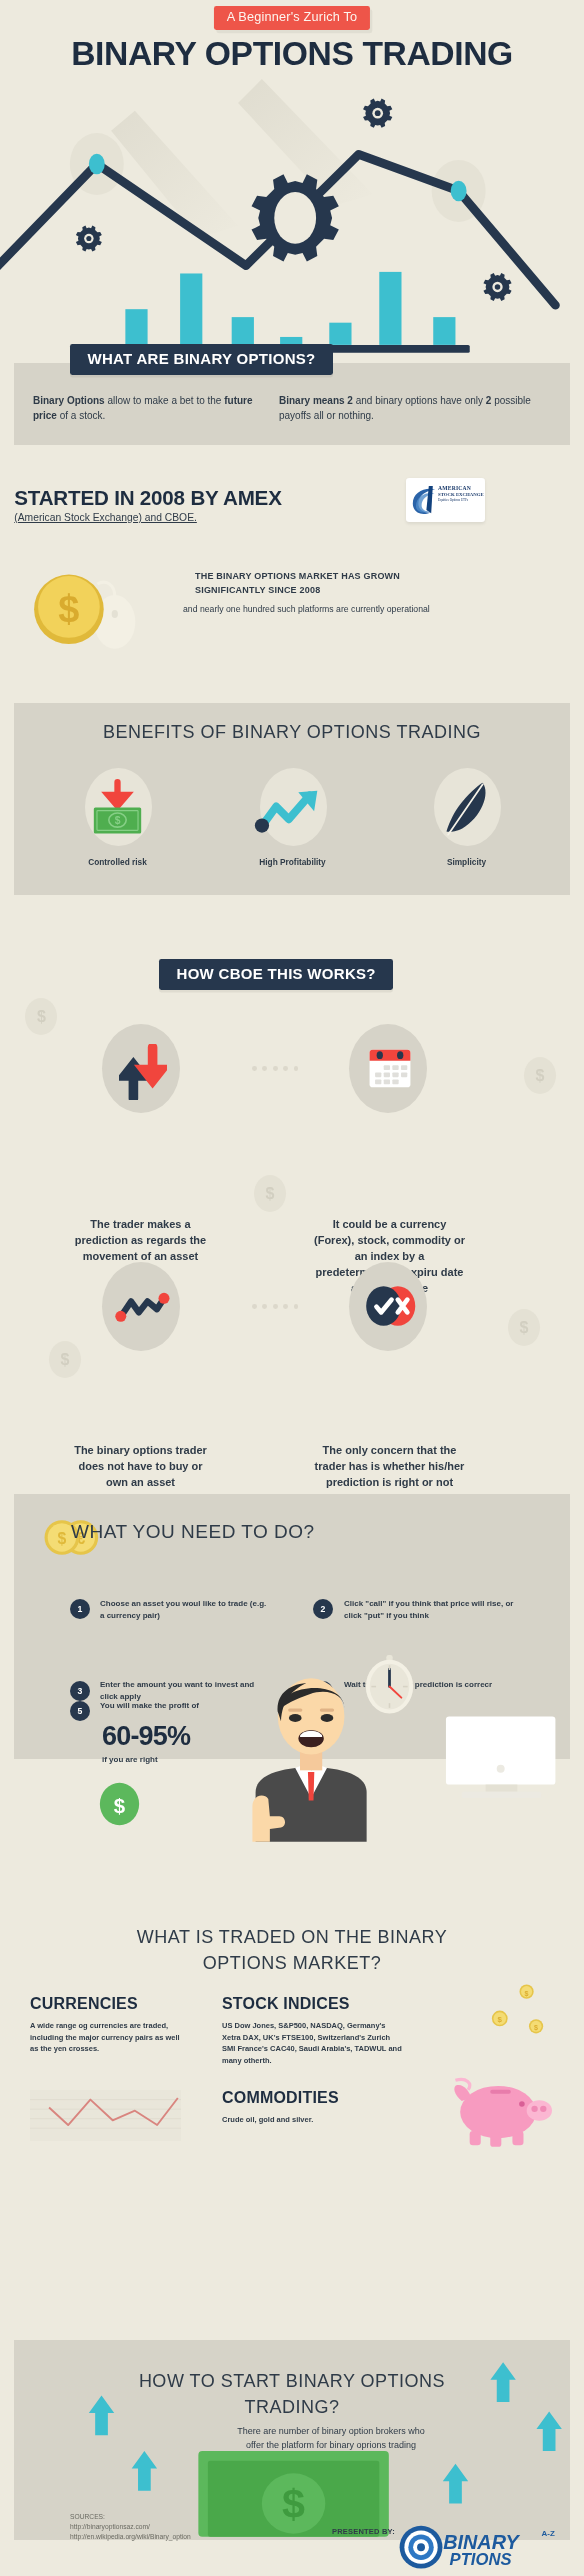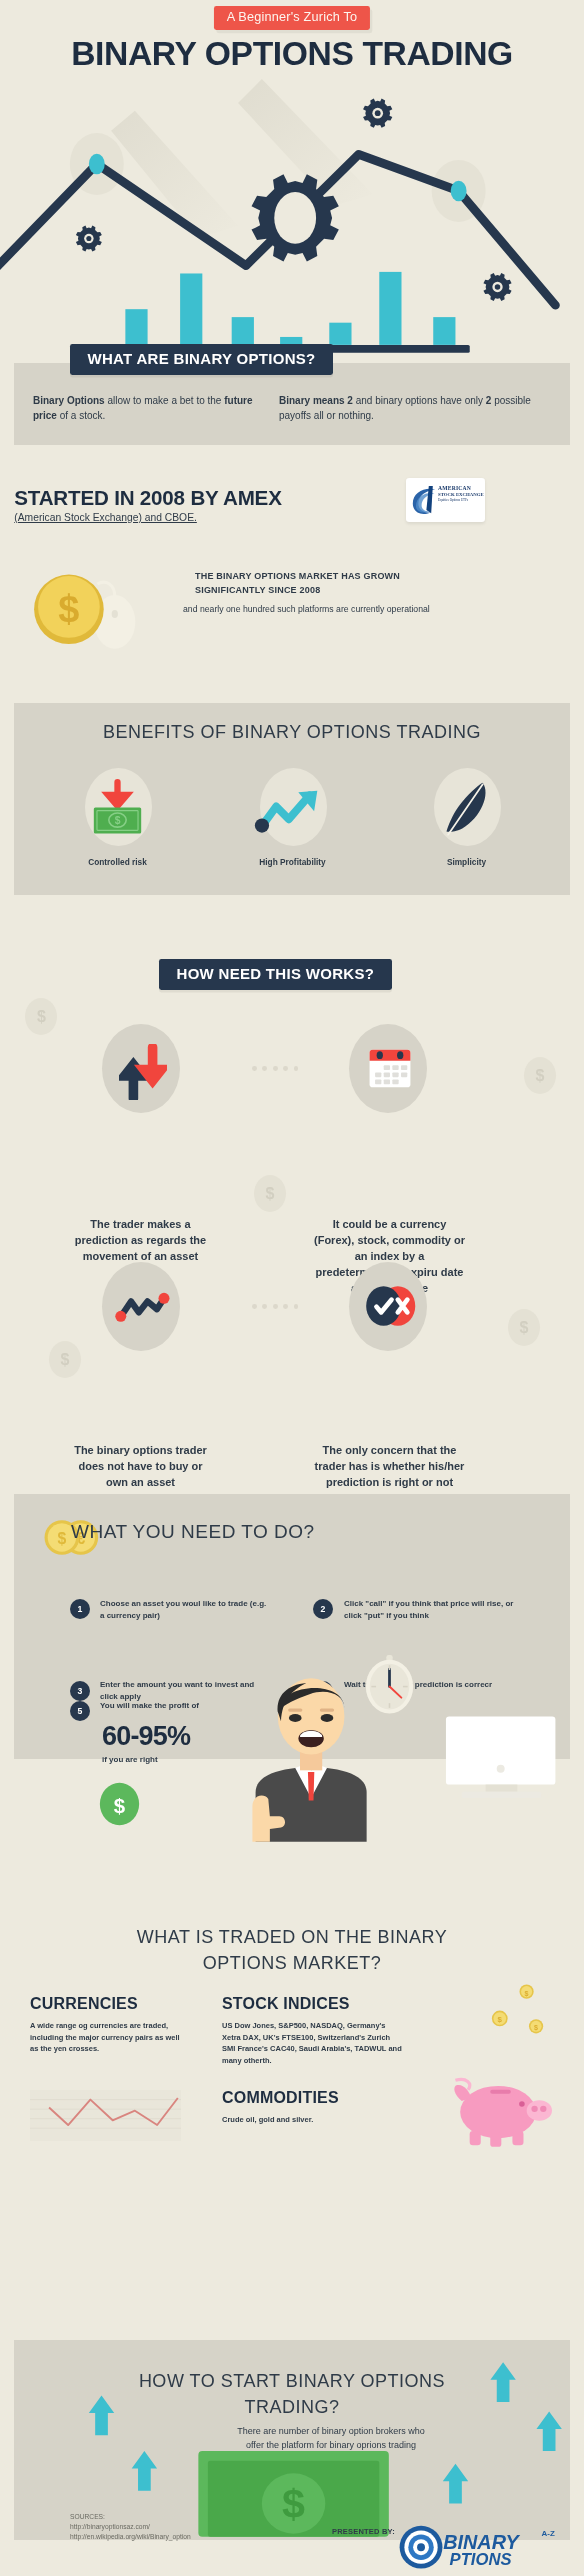--- a/index.html
+++ b/index.html
@@ -249,21 +249,21 @@
 
   <div class="bcell" style="left:403px;top:768px;">
     <div class="bubble"></div>
     <svg style="position:absolute;left:37px;top:9.5px" width="54" height="63" viewBox="0 0 68 80">
       <path d="M54 6 C64 20, 52 50, 28 64 C16 70, 8 68, 8 68 C8 68, 14 46, 28 30 C40 16, 50 8, 54 6 Z" fill="#26374d"></path>
       <path d="M54 8 L10 72" stroke="#f5f2e8" stroke-width="2.2" stroke-linecap="round"></path>
     </svg>
     <div class="blabel">Simplicity</div>
   </div>
 
-  <div class="badge" id="how-badge">HOW NEED THIS WORKS?</div>
+  <div class="badge" id="how-badge">HOW CBOE THIS WORKS?</div>
 
   <div class="ghost" style="left:25.4px;top:998px;">$</div>
   <div class="ghost" style="left:524px;top:1057px;">$</div>
   <div class="ghost" style="left:254px;top:1175px;">$</div>
   <div class="ghost" style="left:508px;top:1309px;">$</div>
   <div class="ghost" style="left:49px;top:1341px;">$</div>
 
   <div class="circ" style="left:102px;top:1024px;"></div>
   <svg style="position:absolute;left:119px;top:1044px" width="48" height="56" viewBox="0 0 60 70">
     <path d="M18 68 L18 34 M18 26 L7 40 L29 40 Z" stroke="#26374d" stroke-width="12" fill="#26374d" stroke-linecap="round"></path>

